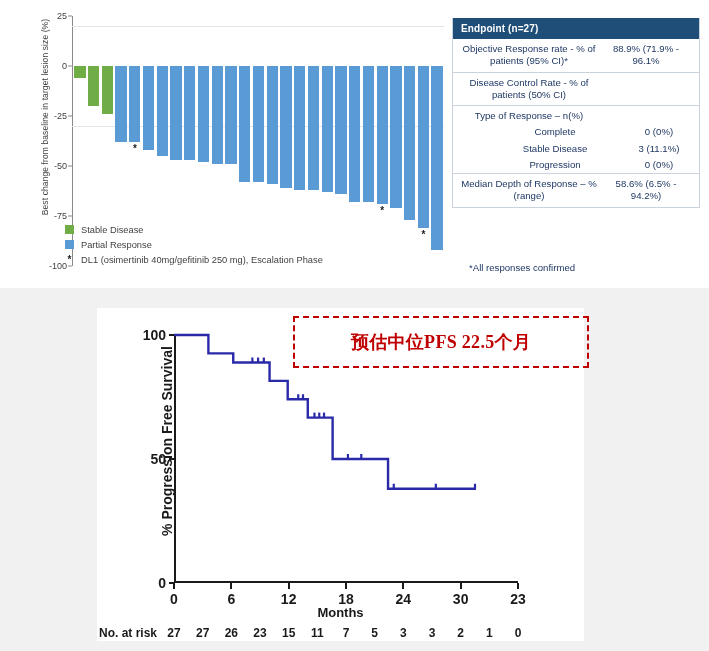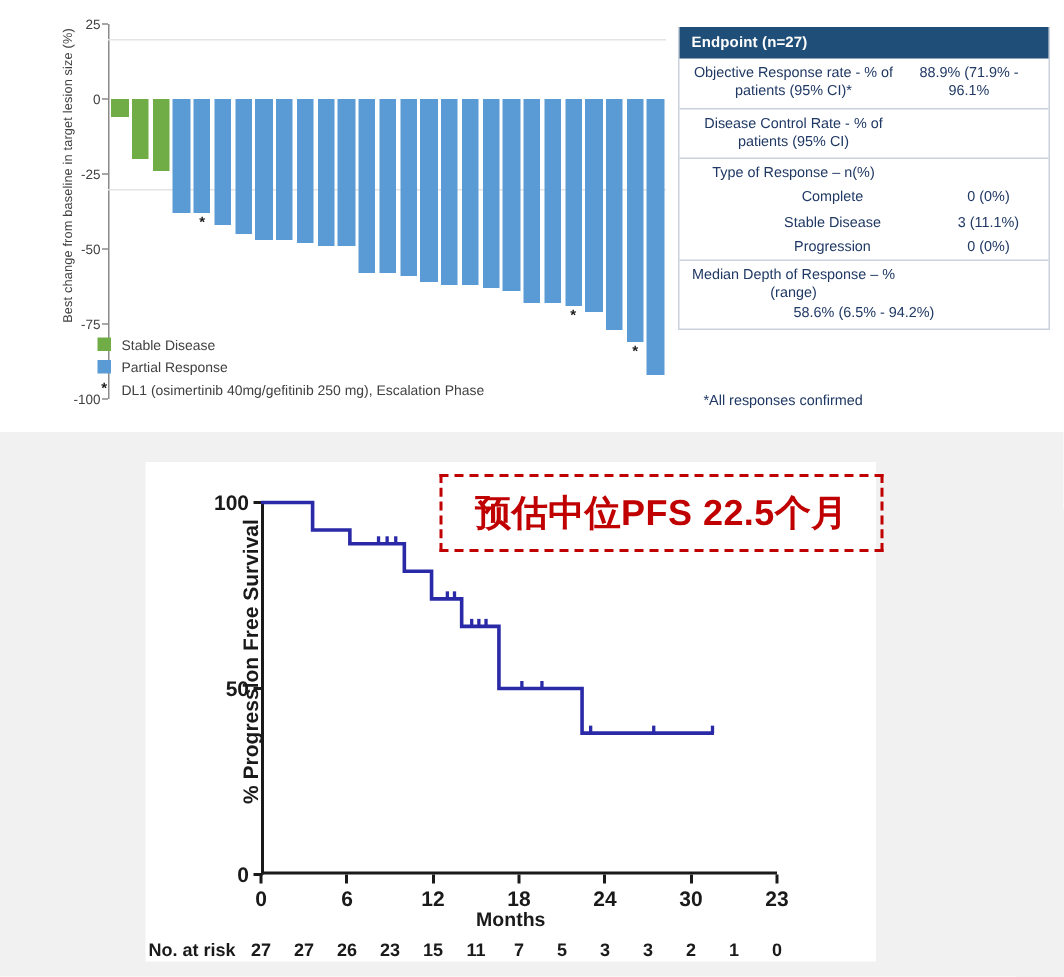--- a/index.html
+++ b/index.html
@@ -161,21 +161,21 @@
   .tbl-row:first-of-type { border-top: none; }
   .tbl-row.sub { border-top: none; padding-top: 2px; padding-bottom: 2px; }
   .tbl-row.group { padding-bottom: 2px; }
   .tbl-label {
     width: 136px;
     flex: none;
     padding-right: 4px;
   }
   .tbl-label.indent { padding-left: 26px; width: 136px; }
   .tbl-value { flex: 1; }
-  .tbl-row.last { border-top: 1px solid #c9d2dd; flex-direction: column; }
+  .tbl-row.last { border-top: 1px solid #c9d2dd; }
   #tbl-footnote {
     position: absolute;
     left: 469px; top: 262px;
     font-size: 9.6px;
     color: #1f3864;
   }
 
   
   #km-card {
     position: absolute;
@@ -263,25 +263,26 @@
     position: absolute;
     left: 196px; top: 8px;
     width: 296px; height: 52px;
     border: 2px dashed #c00000;
     box-sizing: border-box;
     display: flex;
     align-items: center;
     justify-content: center;
   }
   #km-annotation-text {
-    font-size: 24px;
+    font-size: 18px;
     font-weight: bold;
     color: #c00000;
     white-space: nowrap;
     letter-spacing: .3px;
+    font-family: Liberation Serif, serif;
   }
   #km-risk {
     position: absolute;
     left: 0; top: 318px;
     width: 487px;
     height: 20px;
   }
   #km-risk-title {
     position: absolute;
     left: 2px; top: 0;
@@ -379,21 +380,21 @@
     </div>
 
     <div id="endpoint-table">
       <div id="tbl-header">Endpoint (n=27)</div>
       <div id="tbl-body">
           <div class="tbl-row">
             <div class="tbl-label">Objective Response rate - % of patients (95% CI)*</div>
             <div class="tbl-value">88.9% (71.9% - 96.1%</div>
           </div>
           <div class="tbl-row">
-            <div class="tbl-label">Disease Control Rate - % of patients (95% CI)</div>
+            <div class="tbl-label">Disease Control Rate - % of patients (50% CI)</div>
           </div>
           <div class="tbl-row group">
             <div class="tbl-label">Type of Response – n(%)</div>
             <div class="tbl-value"></div>
           </div>
           <div class="tbl-row sub">
             <div class="tbl-label indent">Complete</div>
             <div class="tbl-value">0 (0%)</div>
           </div>
           <div class="tbl-row sub">

